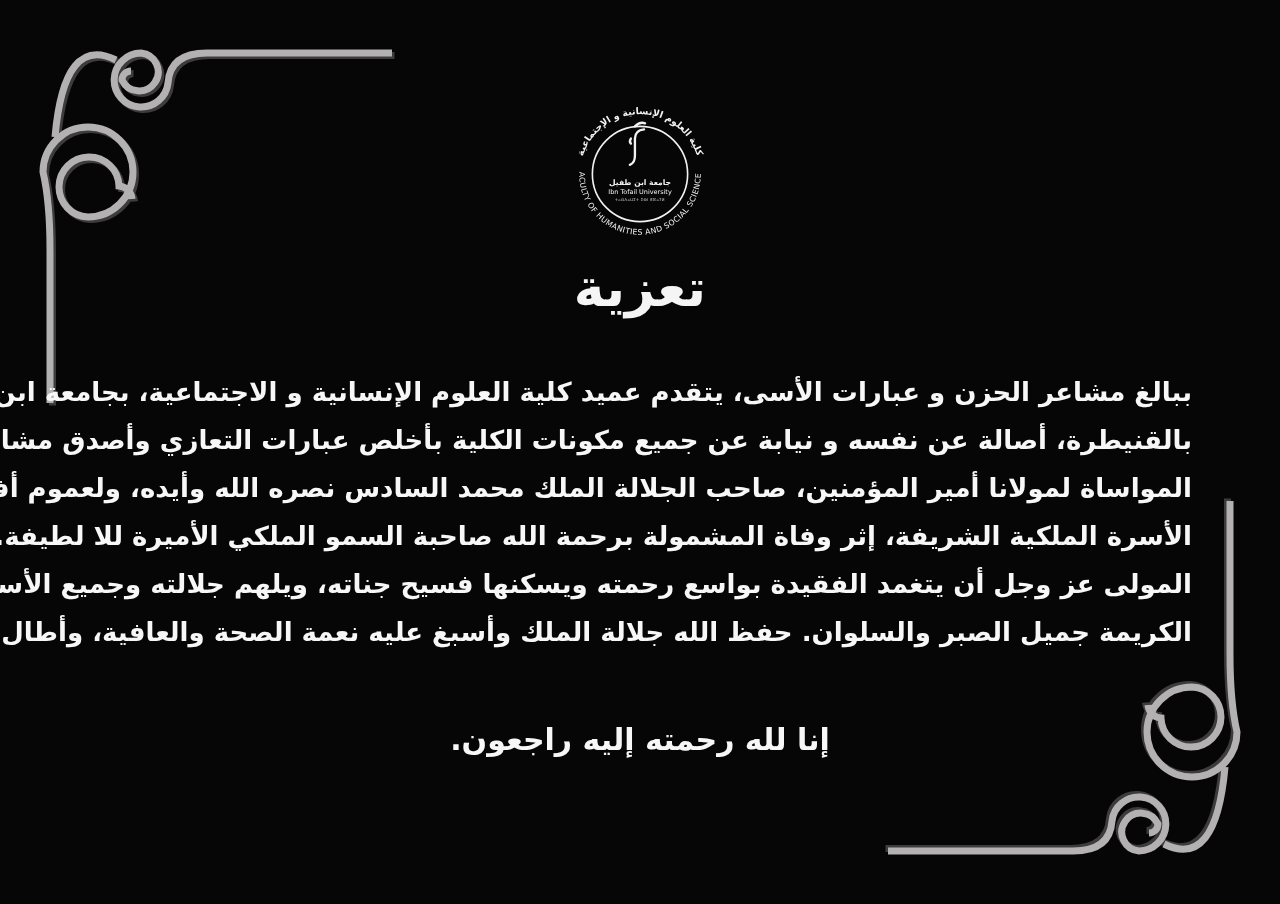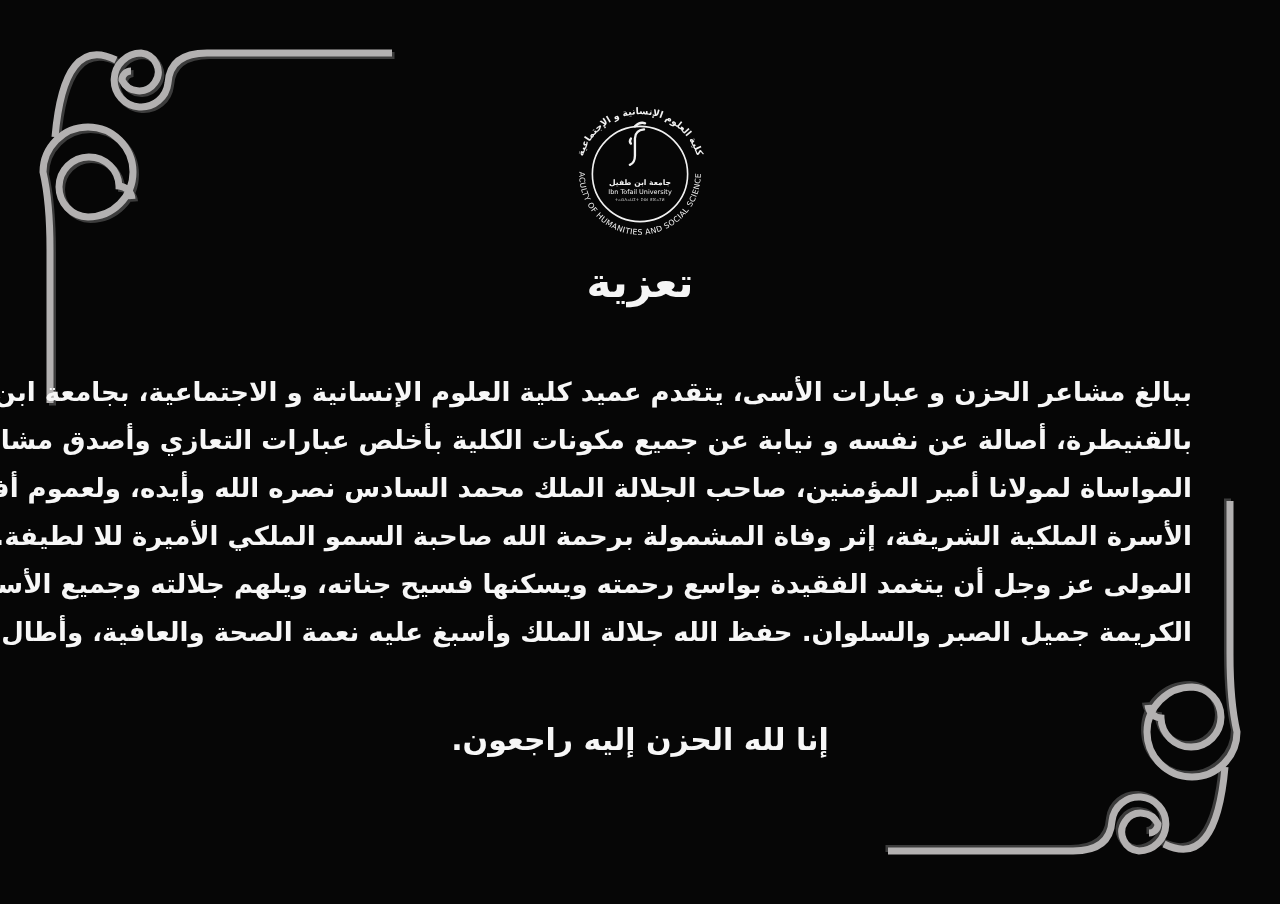--- a/index.html
+++ b/index.html
@@ -19,21 +19,21 @@
   
   .seal{
     position:absolute;left:50%;top:98px;transform:translateX(-50%);
     width:152px;height:152px;
   }
   .seal text{fill:#f2f2f2;font-family:"DejaVu Sans",sans-serif;}
   
   .title{
     position:absolute;left:0;right:0;top:258px;
     text-align:center;
-    font-size:42px;font-weight:bold;
+    font-size:52px;font-weight:bold;
     direction:rtl;
     letter-spacing:1px;
   }
   
   .body-text{
     position:absolute;left:88px;right:88px;top:368px;
     direction:rtl;
     font-weight:bold;
     font-size:26px;
     line-height:48px;
@@ -101,15 +101,15 @@
 
   <div class="body-text">
     <div class="body-line">ببالغ مشاعر الحزن و عبارات الأسى، يتقدم عميد كلية العلوم الإنسانية و الاجتماعية، بجامعة ابن طفيل</div>
     <div class="body-line">بالقنيطرة، أصالة عن نفسه و نيابة عن جميع مكونات الكلية بأخلص عبارات التعازي وأصدق مشاعر</div>
     <div class="body-line">المواساة لمولانا أمير المؤمنين، صاحب الجلالة الملك محمد السادس نصره الله وأيده، ولعموم أفراد</div>
     <div class="body-line">الأسرة الملكية الشريفة، إثر وفاة المشمولة برحمة الله صاحبة السمو الملكي الأميرة للا لطيفة. نسأل</div>
     <div class="body-line">المولى عز وجل أن يتغمد الفقيدة بواسع رحمته ويسكنها فسيح جناته، ويلهم جلالته وجميع الأسرة</div>
     <div class="body-line">الكريمة جميل الصبر والسلوان. حفظ الله جلالة الملك وأسبغ عليه نعمة الصحة والعافية، وأطال في عمره.</div>
   </div>
 
-  <div class="closing">إنا لله الحزن إليه راجعون.</div>
+  <div class="closing">إنا لله رحمته إليه راجعون.</div>
 
 </div>
 
 </body></html>

